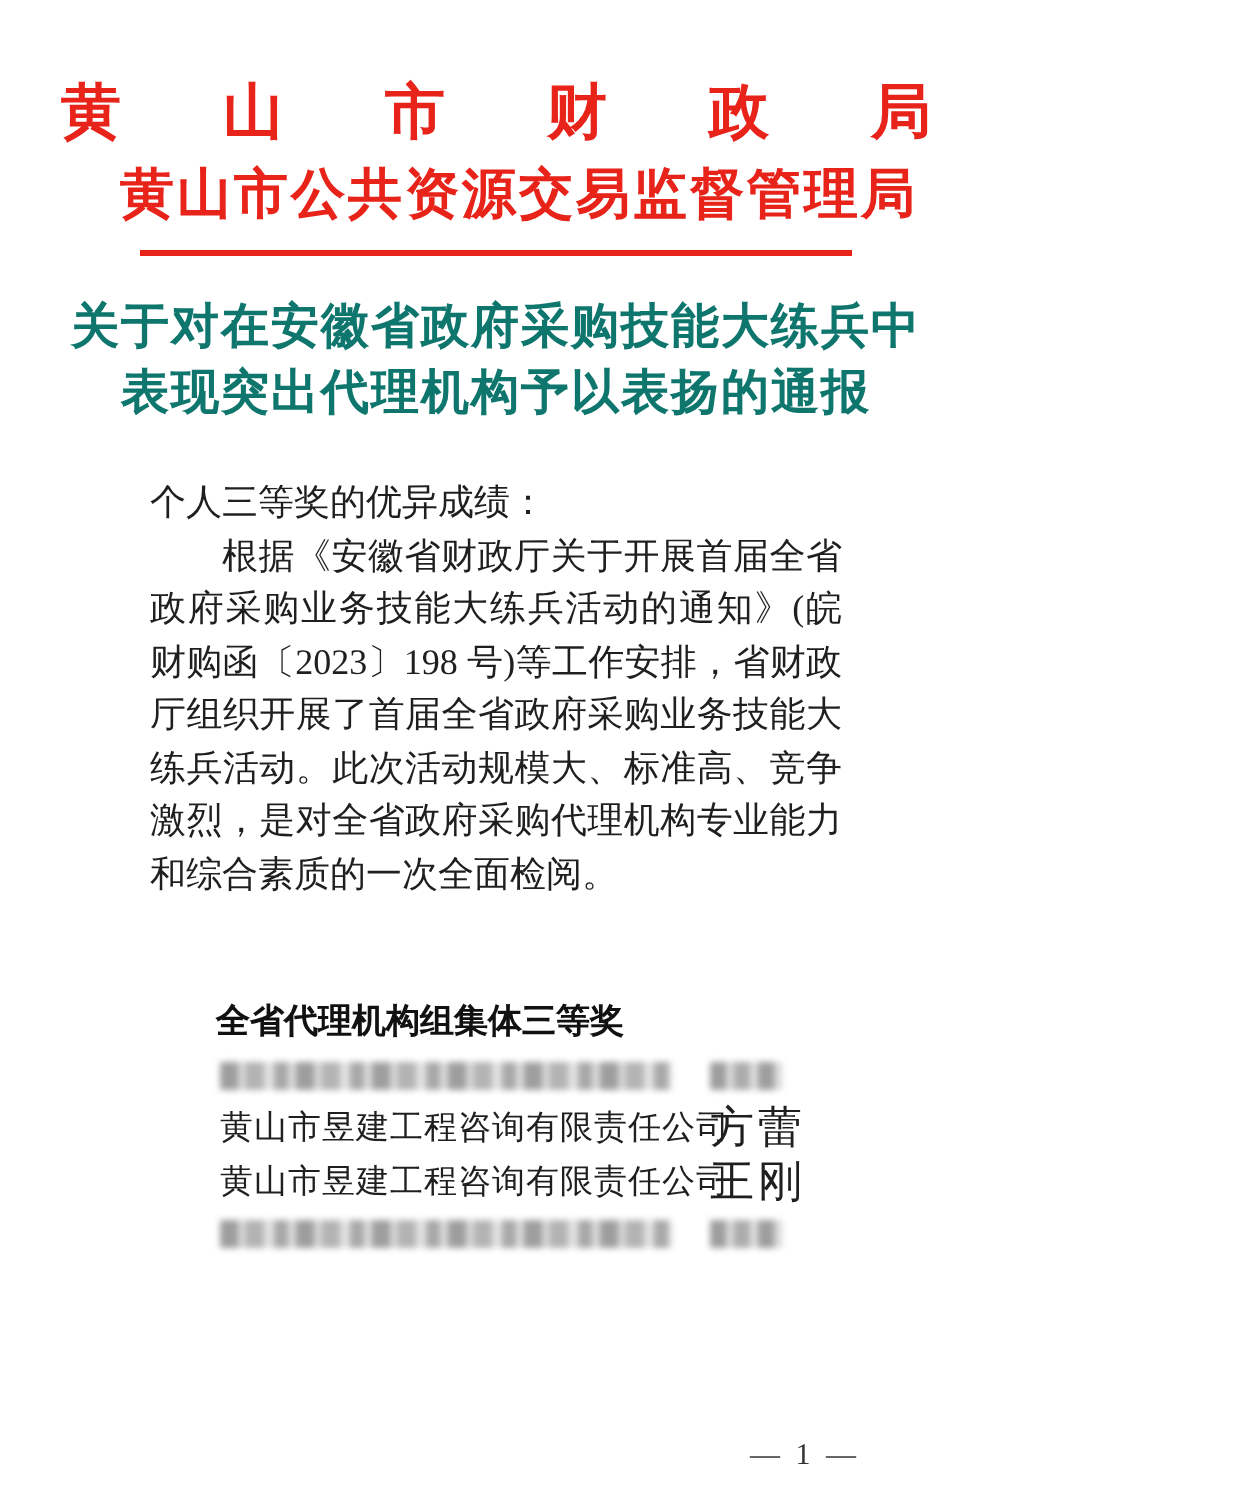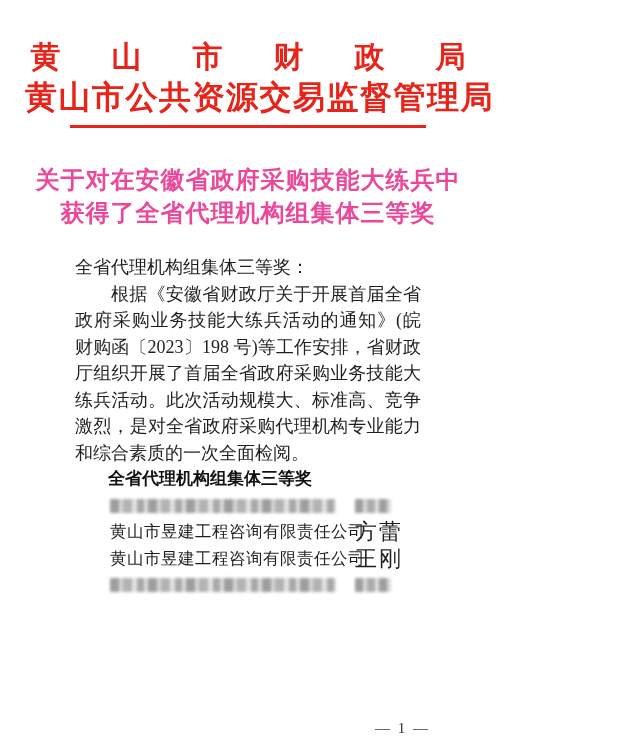--- a/index.html
+++ b/index.html
@@ -18,47 +18,47 @@
 
   
   .letterhead {
     padding-top: 38px;
     text-align: center;
     color: #e8231a;
     font-weight: bold;
   }
   .lh1 { font-size: 30px; line-height: 38px; }
   .lh1 .spread { letter-spacing: 1.7em; margin-right: -1.7em; }
-  .lh2 { font-size: 32px; line-height: 38px; letter-spacing: 1.5px; margin-top: 2px; padding-left: 23px; }
+  .lh2 { font-size: 27px; line-height: 38px; letter-spacing: 1.5px; margin-top: 2px; padding-left: 23px; }
   .red-rule { height: 3px; background: #e8231a; margin: 9px 70px 0 70px; }
 
   
   .doc-title {
-    margin-top: 36px;
+    margin-top: 20px;
     text-align: center;
     font-weight: bold;
     font-size: 24px;
     line-height: 33px;
     letter-spacing: 1px;
-    color: #ec4899;
+    color: #0f766e;
   }
 
   
   .body-text {
     margin: 24px 75px 0 75px;
     font-size: 18px;
     line-height: 26.5px;
     text-align: justify;
   }
   .body-text p { margin: 0; }
   .para { text-indent: 2em; }
 
   
   .award { margin: 0 75px; font-size: 17px; line-height: 26.5px; }
-  .award-heading { font-weight: bold; padding-left: 33px; color: #111; }
+  .award-heading { font-weight: bold; padding-left: 33px; color: #111; margin-top: 48px; }
   .award-row { padding-left: 35px; display: flex; align-items: center; height: 26.5px; }
   .company { display: inline-block; width: 245px; letter-spacing: 0.5px; font-size: 16.5px; white-space: nowrap; }
   .person { font-size: 22px; letter-spacing: 2px; white-space: nowrap; }
 
   
   .redact {
     display: inline-block;
     height: 14px;
     border-radius: 1px;
     filter: blur(1.6px);
@@ -85,25 +85,25 @@
   <div class="letterhead">
     <div class="lh1">
       <span class="spread">黄山市财政局</span>
     </div>
     <div class="lh2">黄山市公共资源交易监督管理局</div>
   </div>
   <div class="red-rule"></div>
 
   <div class="doc-title">
     <div>关于对在安徽省政府采购技能大练兵中</div>
-    <div>获得了全省代理机构组集体三等奖</div>
+    <div>表现突出代理机构予以表扬的通报</div>
   </div>
 
   <div class="body-text">
-    <p class="salutation">全省代理机构组集体三等奖：</p>
+    <p class="salutation">个人三等奖的优异成绩：</p>
     <p class="para">根据《安徽省财政厅关于开展首届全省政府采购业务技能大练兵活动的通知》(皖财购函〔2023〕198 号)等工作安排，省财政厅组织开展了首届全省政府采购业务技能大练兵活动。此次活动规模大、标准高、竞争激烈，是对全省政府采购代理机构专业能力和综合素质的一次全面检阅。</p>
   </div>
 
   <div class="award">
     <div class="award-heading">全省代理机构组集体三等奖</div>
 
     <div class="award-row">
       <span class="redact company-r"></span>
       <span class="redact name-r"></span>
     </div>

